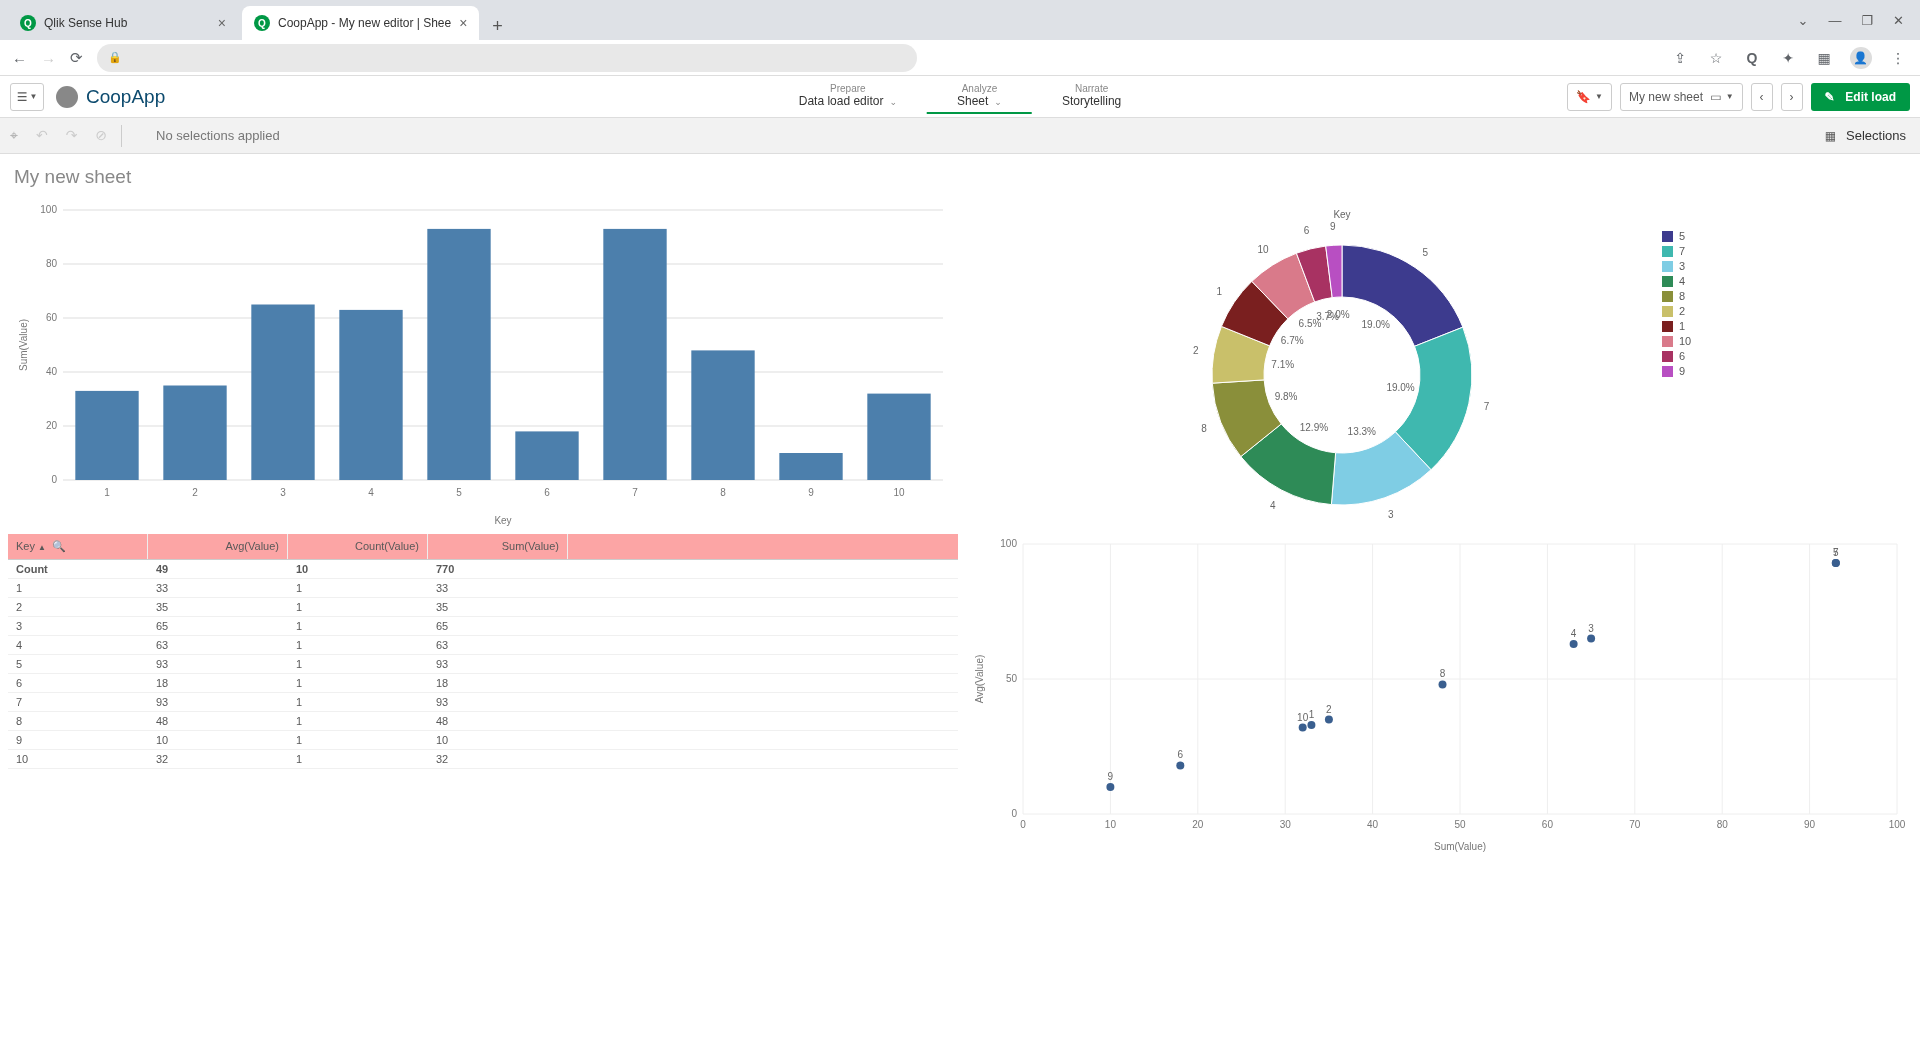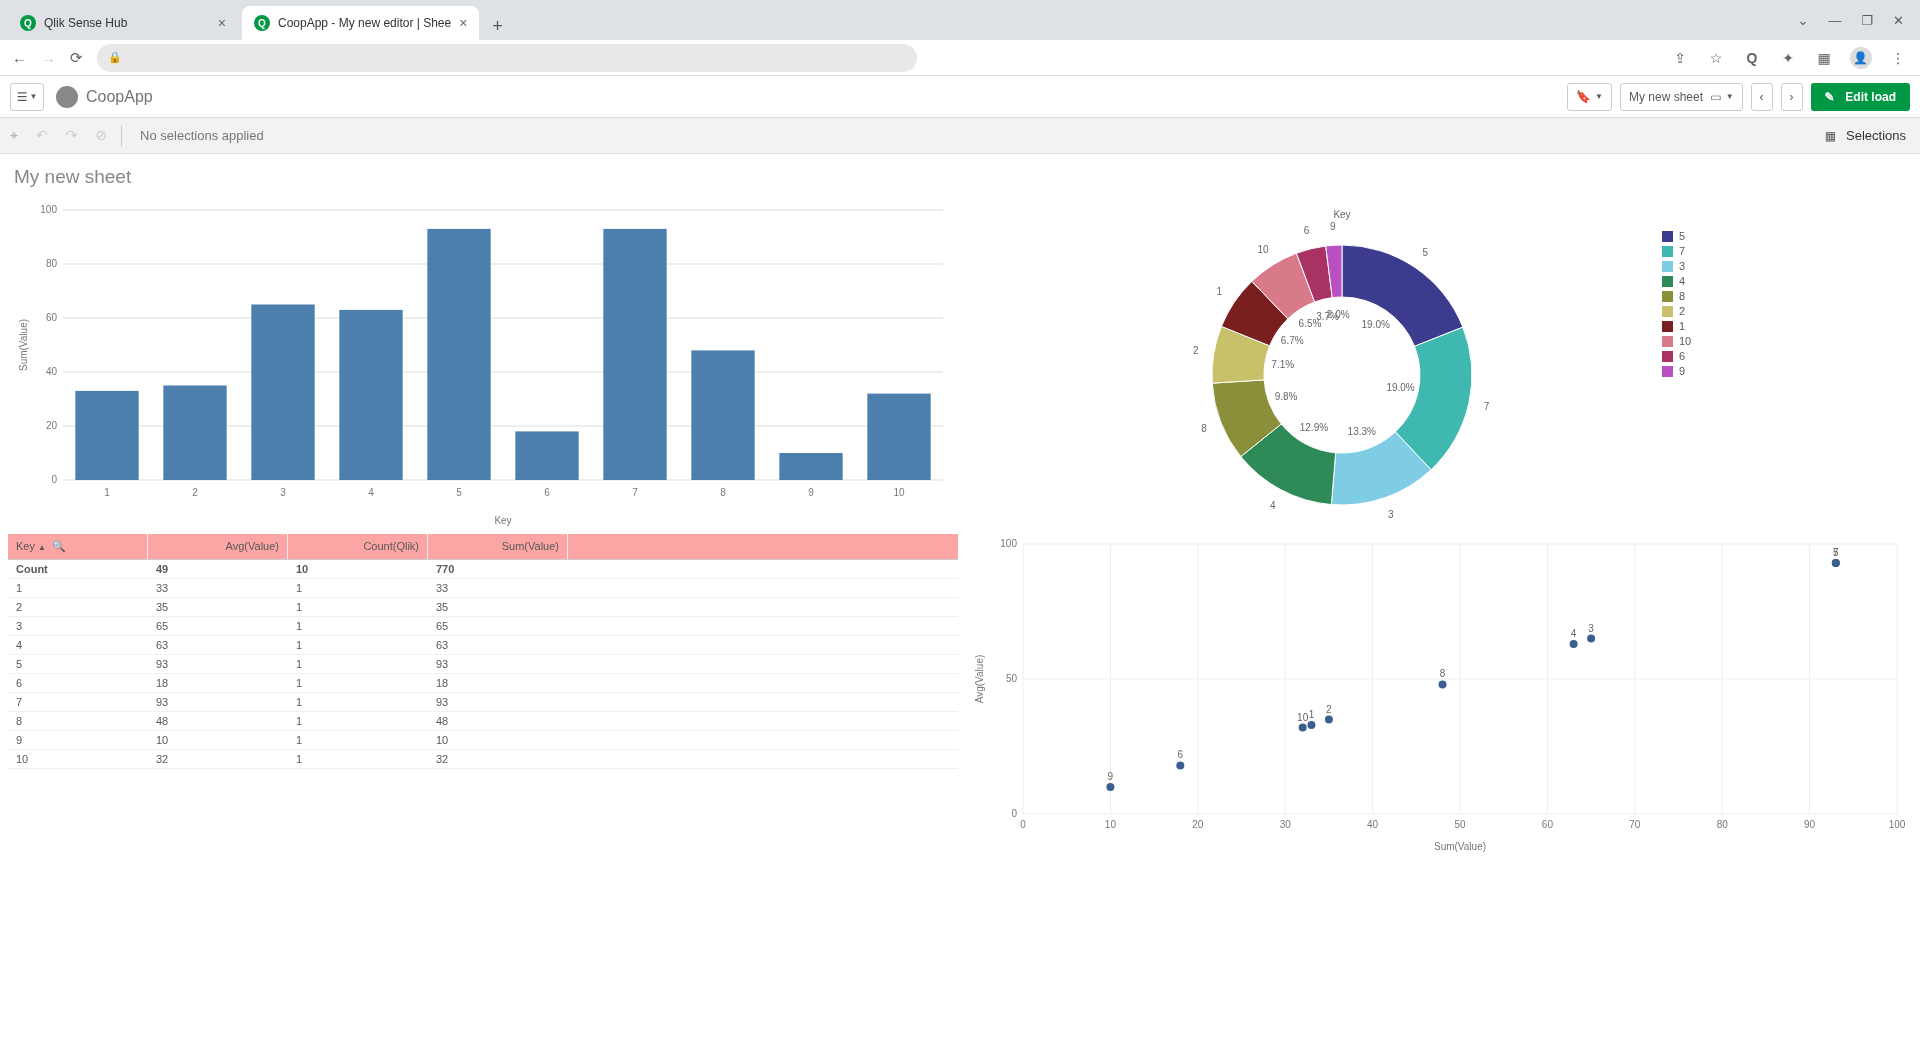--- a/index.html
+++ b/index.html
@@ -13,34 +13,34 @@
 .win-controls{margin-left:auto;display:flex;gap:20px;padding:0 8px;font-size:13px;align-self:center}
 .addr-bar{background:#fff;height:36px;display:flex;align-items:center;padding:0 12px;gap:14px;border-bottom:1px solid #ddd}
 .nav-icon{font-size:15px;color:#5f6368}
 .url-field{flex:0 0 820px;height:28px;background:#e8e8e8;border-radius:14px;display:flex;align-items:center;padding:0 12px}
 .addr-right{margin-left:auto;display:flex;gap:16px;align-items:center}
 .ext-icon{width:20px;height:20px;display:flex;align-items:center;justify-content:center;font-size:14px;color:#5f6368}
 .avatar{width:22px;height:22px;background:#ddd;border-radius:50%;display:flex;align-items:center;justify-content:center}
 .app-header{height:42px;display:flex;align-items:center;padding:0 10px;border-bottom:1px solid #ddd;background:#fff}
 .menu-btn{width:34px;height:28px;border:1px solid #ccc;border-radius:3px;display:flex;align-items:center;justify-content:center;gap:2px;margin-right:12px}
 .app-logo{width:22px;height:22px;background:#888;border-radius:50%;margin-right:8px}
-.app-name{font-size:16px;color:#737373}
+.app-name{font-size:19px;color:#0c4a6e}
 .nav-center{position:absolute;left:50%;transform:translateX(-50%);display:flex;gap:0}
 .nav-item{padding:4px 30px;text-align:center;cursor:pointer;position:relative}
 .nav-item.active{border-bottom:2px solid #009845}
 .nav-sub{font-size:10px;color:#888}
 .nav-main{font-size:12px;color:#333}
 .nav-chev{font-size:9px;color:#888;margin-left:6px}
 .header-right{margin-left:auto;display:flex;gap:8px;align-items:center}
 .icon-btn{height:28px;border:1px solid #ccc;border-radius:3px;display:flex;align-items:center;justify-content:center;padding:0 8px;background:#fff;font-size:12px;gap:4px}
 .edit-btn{background:#009845;color:#fff;border:none;font-weight:bold;padding:0 14px}
 .sel-bar{height:36px;background:#f2f2f2;display:flex;align-items:center;padding:0 10px;border-bottom:1px solid #ddd}
 .sel-icons{display:flex;gap:18px;color:#aaa}
 .sel-icons span{font-size:14px}
-.sel-text{margin-left:18px;color:#777;font-size:13px}
+.sel-text{margin-left:34px;color:#777;font-size:13px}
 .sel-right{margin-left:auto;display:flex;align-items:center;gap:10px;padding-right:4px}
 .sheet-title{padding:12px 14px;font-size:19px;color:#888}
 .grid{display:grid;grid-template-columns:1fr 1fr;grid-template-rows:330px 320px;gap:4px;padding:0 8px}
 .viz{position:relative}
 svg{display:block}
 .axis-lbl{font-size:10px;fill:#777}
 .tick{font-size:10px;fill:#777}
 .bar{fill:#4c7fac}
 .table{font-size:11px}
 .table-header{display:flex;border-bottom:1px solid #ccc;background:#fca5a5}
@@ -93,20 +93,34 @@
     <span class="ext-icon">▦</span>
     <span class="avatar">👤</span>
     <span class="ext-icon">⋮</span>
   </div>
 </div>
 
 <div class="app-header">
   <div class="menu-btn">☰ <span style="font-size:8px">▼</span></div>
   <div class="app-logo"></div>
   <span class="app-name">CoopApp</span>
+  <div class="nav-center">
+    <div class="nav-item">
+      <div class="nav-sub">Prepare</div>
+      <div><span class="nav-main">Data load editor</span><span class="nav-chev">⌄</span></div>
+    </div>
+    <div class="nav-item active">
+      <div class="nav-sub">Analyze</div>
+      <div><span class="nav-main">Sheet</span><span class="nav-chev">⌄</span></div>
+    </div>
+    <div class="nav-item">
+      <div class="nav-sub">Narrate</div>
+      <div><span class="nav-main">Storytelling</span></div>
+    </div>
+  </div>
   <div class="header-right">
     <div class="icon-btn">🔖 <span style="font-size:8px">▼</span></div>
     <div class="icon-btn"><span>My new sheet</span> &nbsp;▭ <span style="font-size:8px">▼</span></div>
     <div class="icon-btn">‹</div>
     <div class="icon-btn">›</div>
     <div class="icon-btn edit-btn">✎ &nbsp;<span>Edit load</span></div>
   </div>
 </div>
 
 <div class="sel-bar">
@@ -242,21 +256,21 @@
           <span class="legend-sw" style="background:#b84fc2"></span>
           <span>9</span>
         </div>
       </div>
   </div>
 
   <div class="viz table">
     <div class="table-header">
       <div class="th c1"><span>Key</span> <span style="font-size:8px">▲</span> &nbsp;🔍</div>
       <div class="th c2">Avg(Value)</div>
-      <div class="th c3">Count(Qlik)</div>
+      <div class="th c3">Count(Value)</div>
       <div class="th c4">Sum(Value)</div>
     </div>
     <div id="table-body">
         <div class="row totals">
           <div class="td c1" style="text-align:left">Count</div>
           <div class="td c2">49</div>
           <div class="td c3">10</div>
           <div class="td c4">770</div>
         </div>
         <div class="row">

